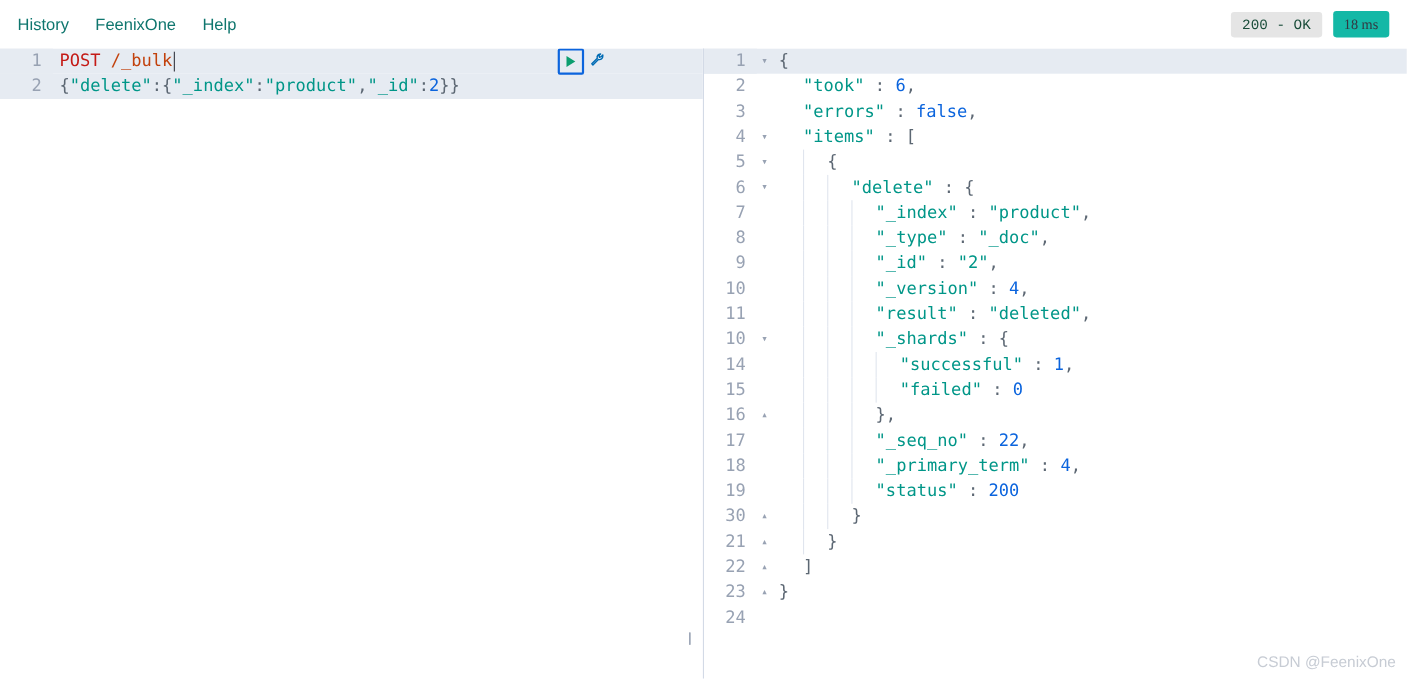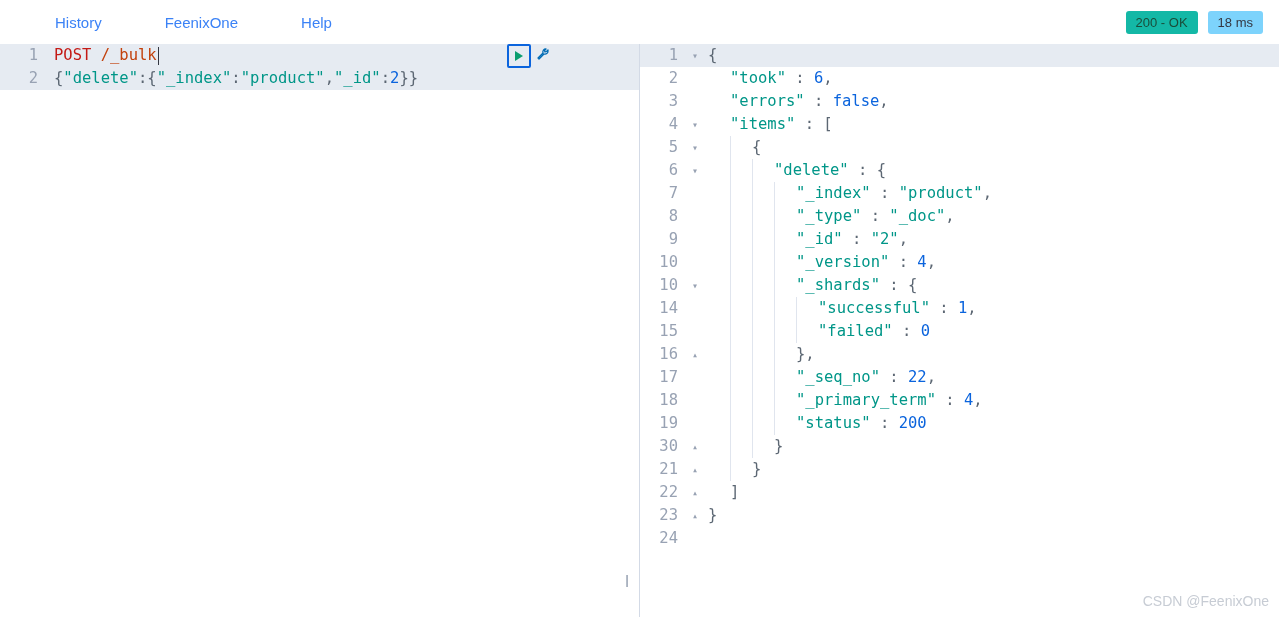--- a/index.html
+++ b/index.html
@@ -15,35 +15,34 @@
     }
     .topbar {
       display: flex;
       align-items: center;
       justify-content: space-between;
       padding: 8px 16px;
       height: 44px;
     }
     .topbar-left { display: flex; gap: 24px; }
     .topbar-left a {
-      color: #3b82f6;
+      color: #0f766e;
       text-decoration: none;
       font-size: 15px;
       cursor: pointer;
-      margin-left: 39px;
     }
     .topbar-right { display: flex; gap: 10px; align-items: center; }
     .badge {
       padding: 4px 10px;
       border-radius: 3px;
       font-size: 13px;
       font-weight: 500;
     }
-    .badge-status { background: #14b8a6; color: #1a4d3a; }
-    .badge-time { background: #7dd3fc; color: #343741; }
+    .badge-status { background: #e5e5e5; color: #1a4d3a; font-family: Liberation Mono, monospace; }
+    .badge-time { background: #14b8a6; color: #343741; font-family: Liberation Serif, serif; }
     .editor-area {
       display: flex;
       height: calc(100% - 44px);
       position: relative;
     }
     .pane {
       flex: 1;
       overflow: auto;
       font-family: Consolas, Menlo, Monaco, monospace;
       font-size: 15.5px;
@@ -217,20 +216,25 @@
         <div class="gutter">9</div>
         <div class="fold-gutter"></div>
         <div class="code-content"><span class="indent noguide"></span><span class="indent"></span><span class="indent"></span><span class="indent"></span><span class="tok-key">"_id"</span><span class="tok-punct"> : </span><span class="tok-str">"2"</span><span class="tok-punct">,</span></div>
       </div>
       <div class="code-row">
         <div class="gutter">10</div>
         <div class="fold-gutter"></div>
         <div class="code-content"><span class="indent noguide"></span><span class="indent"></span><span class="indent"></span><span class="indent"></span><span class="tok-key">"_version"</span><span class="tok-punct"> : </span><span class="tok-num">4</span><span class="tok-punct">,</span></div>
       </div>
       <div class="code-row">
+        <div class="gutter">11</div>
+        <div class="fold-gutter"></div>
+        <div class="code-content"><span class="indent noguide"></span><span class="indent"></span><span class="indent"></span><span class="indent"></span><span class="tok-key">"result"</span><span class="tok-punct"> : </span><span class="tok-str">"deleted"</span><span class="tok-punct">,</span></div>
+      </div>
+      <div class="code-row">
         <div class="gutter">10</div>
         <div class="fold-gutter">▾</div>
         <div class="code-content"><span class="indent noguide"></span><span class="indent"></span><span class="indent"></span><span class="indent"></span><span class="tok-key">"_shards"</span><span class="tok-punct"> : {</span></div>
       </div>
       <div class="code-row">
         <div class="gutter">14</div>
         <div class="fold-gutter"></div>
         <div class="code-content"><span class="indent noguide"></span><span class="indent"></span><span class="indent"></span><span class="indent"></span><span class="indent"></span><span class="tok-key">"successful"</span><span class="tok-punct"> : </span><span class="tok-num">1</span><span class="tok-punct">,</span></div>
       </div>
       <div class="code-row">

